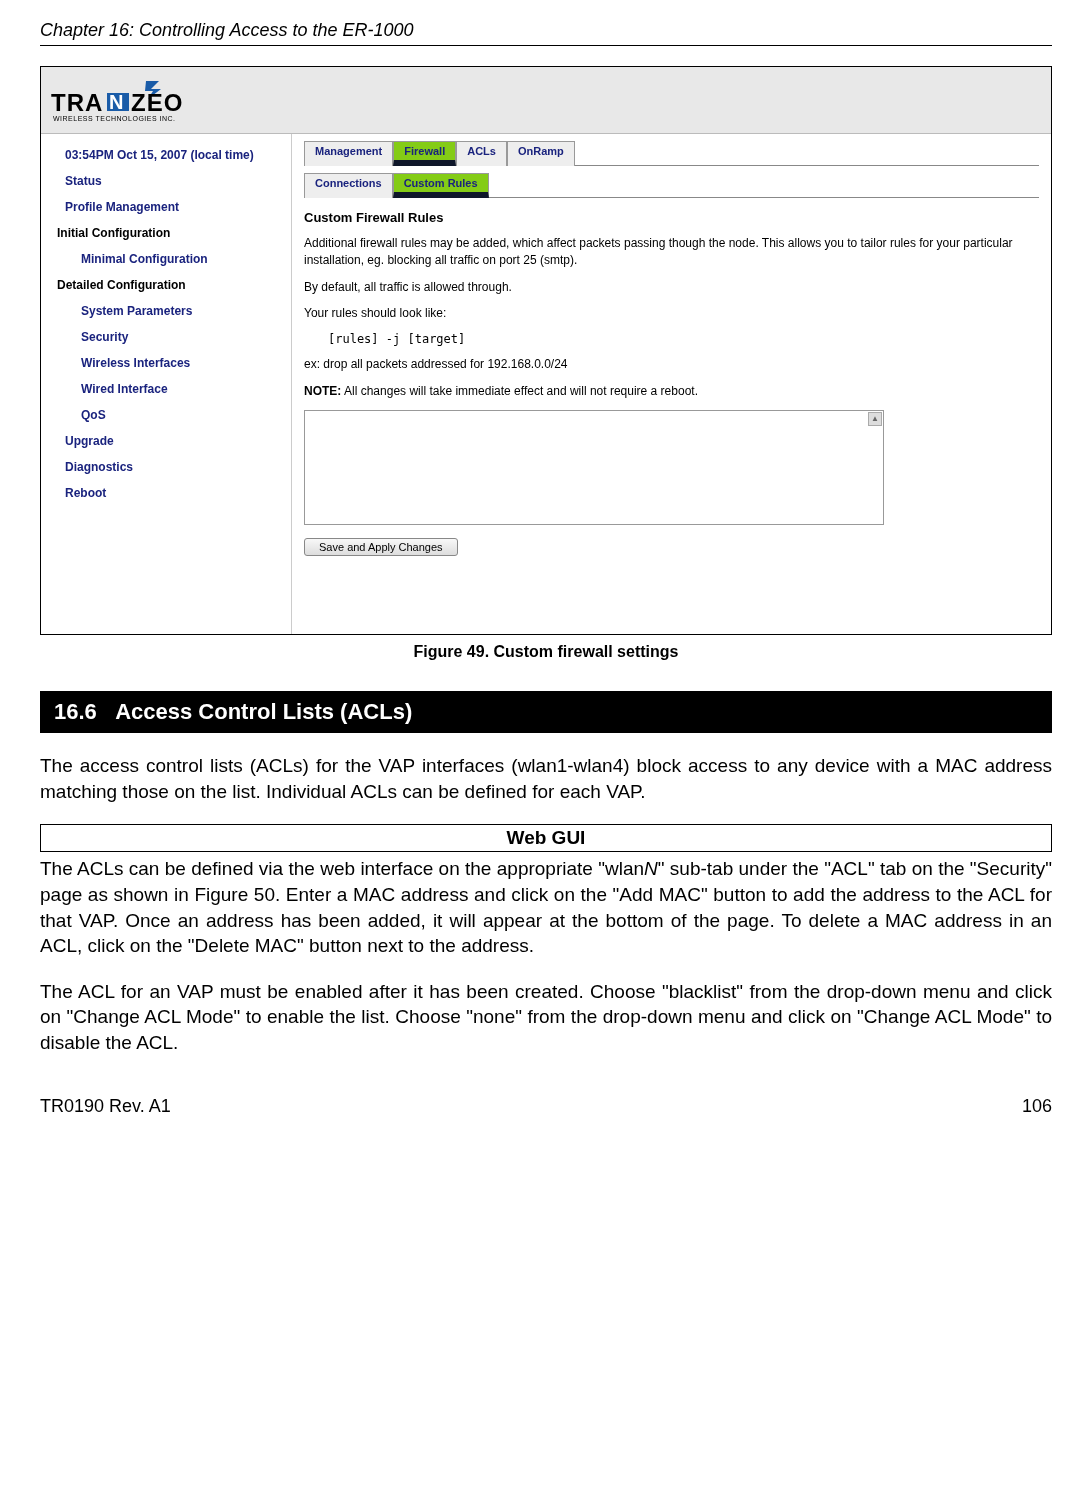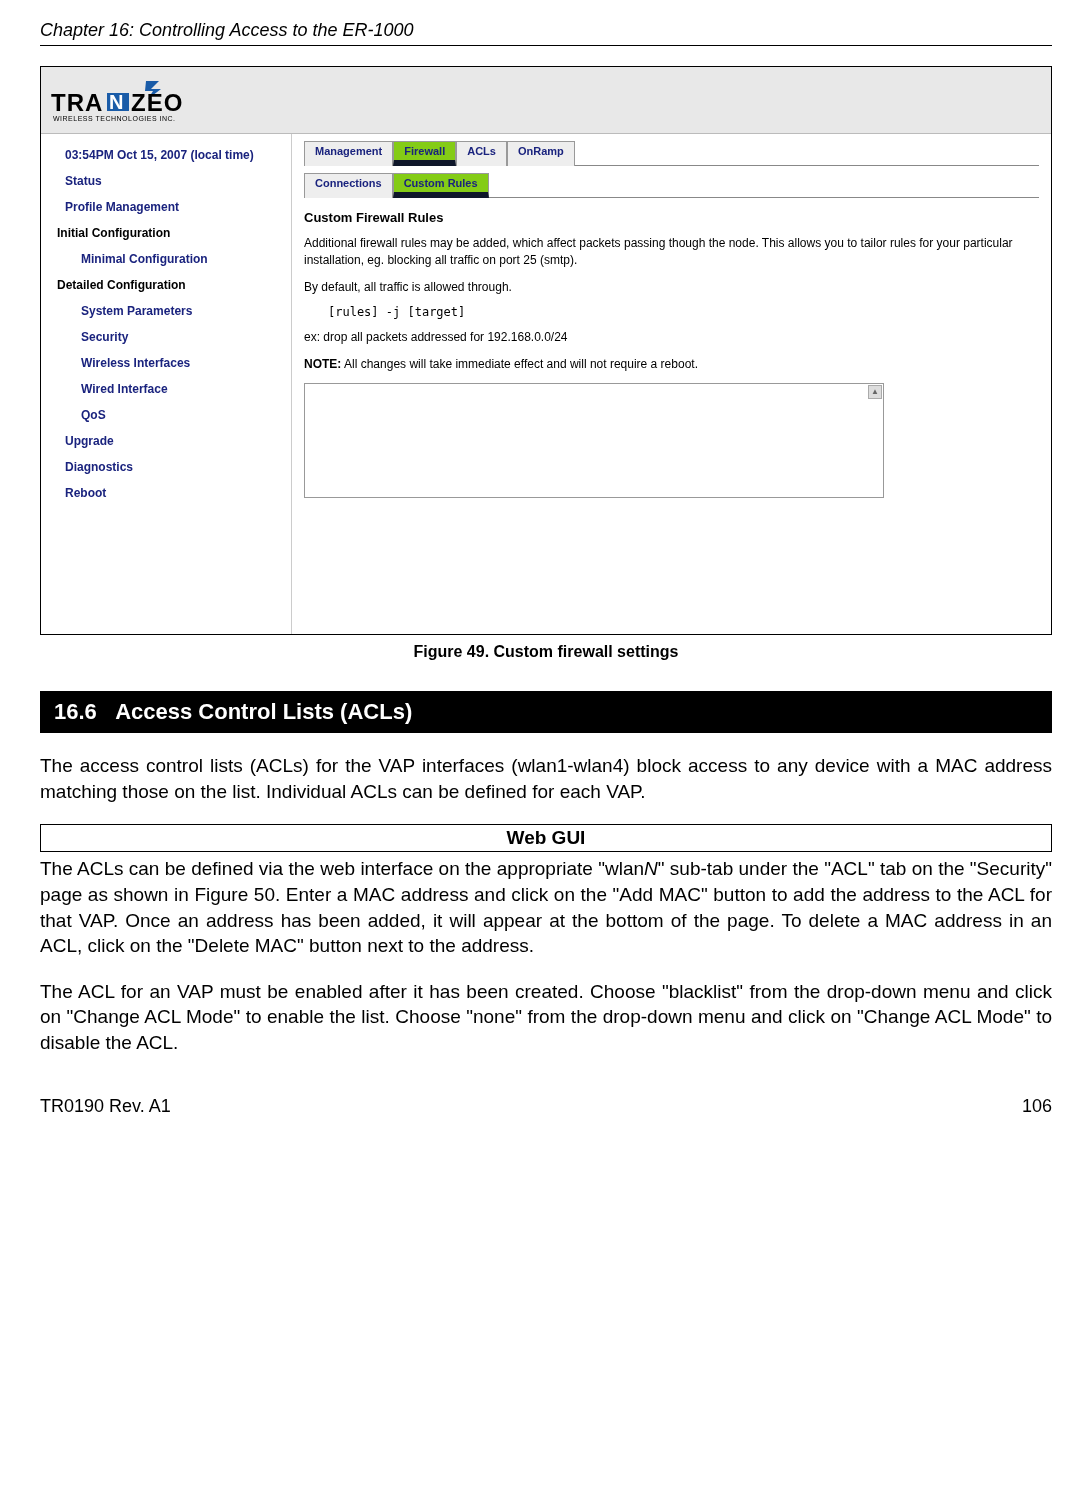--- a/index.html
+++ b/index.html
@@ -208,29 +208,33 @@
         <div class="tab">ACLs</div>
         <div class="tab">OnRamp</div>
       </div>
       <div class="tab-row">
         <div class="tab">Connections</div>
         <div class="tab active">Custom Rules</div>
       </div>
       <h3>Custom Firewall Rules</h3>
       <p>Additional firewall rules may be added, which affect packets passing though the node. This allows you to tailor rules for your particular installation, eg. blocking all traffic on port 25 (smtp).</p>
       <p>By default, all traffic is allowed through.</p>
+      <p>Your rules should look like:</p>
       <pre>[rules] -j [target]</pre>
       <p>ex: drop all packets addressed for 192.168.0.0/24</p>
       <p class="note-line">
         <strong>NOTE:</strong><span> All changes will take immediate effect and will not require a reboot.</span>
       </p>
       <div class="textarea-wrapper">
         <textarea class="rules-textarea" style=""></textarea>
         <div class="scroll-arrow">▲</div>
       </div>
+      <div>
+        <button class="save-btn">Save and Apply Changes</button>
+      </div>
     </div>
   </div>
 </div>
 
 <div class="figure-caption">Figure 49. Custom firewall settings</div>
 
 <div class="section-heading">
   <span>16.6</span>&nbsp;&nbsp;&nbsp;<span>Access Control Lists (ACLs)</span>
 </div>
 

